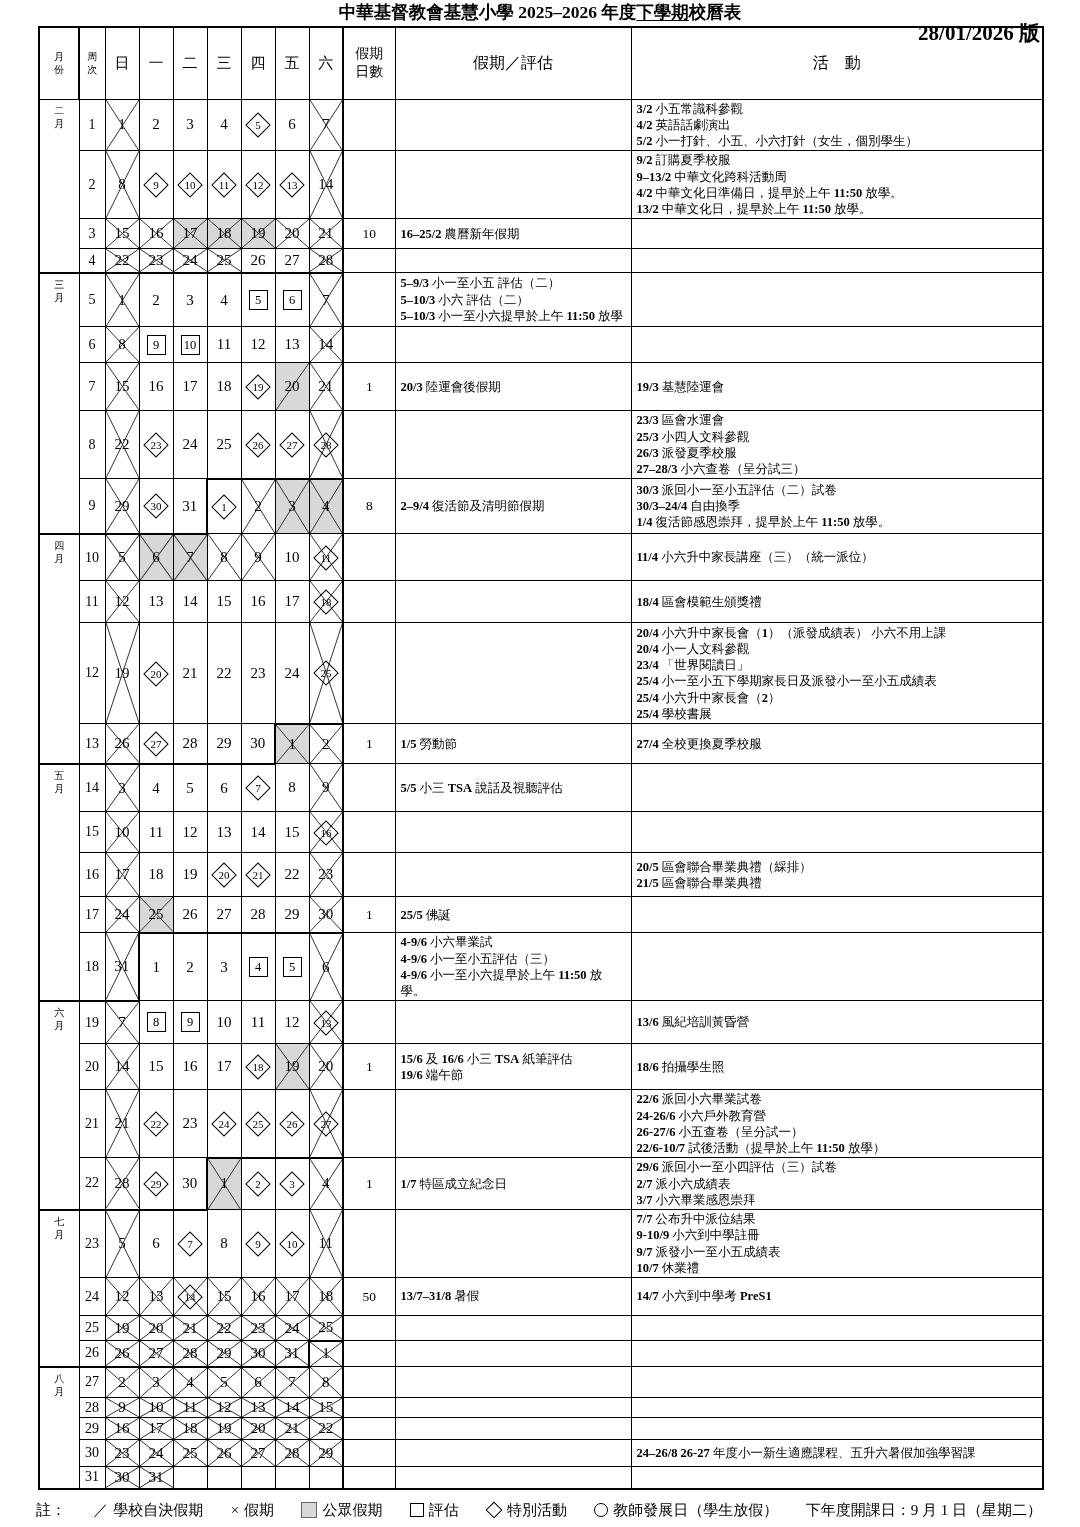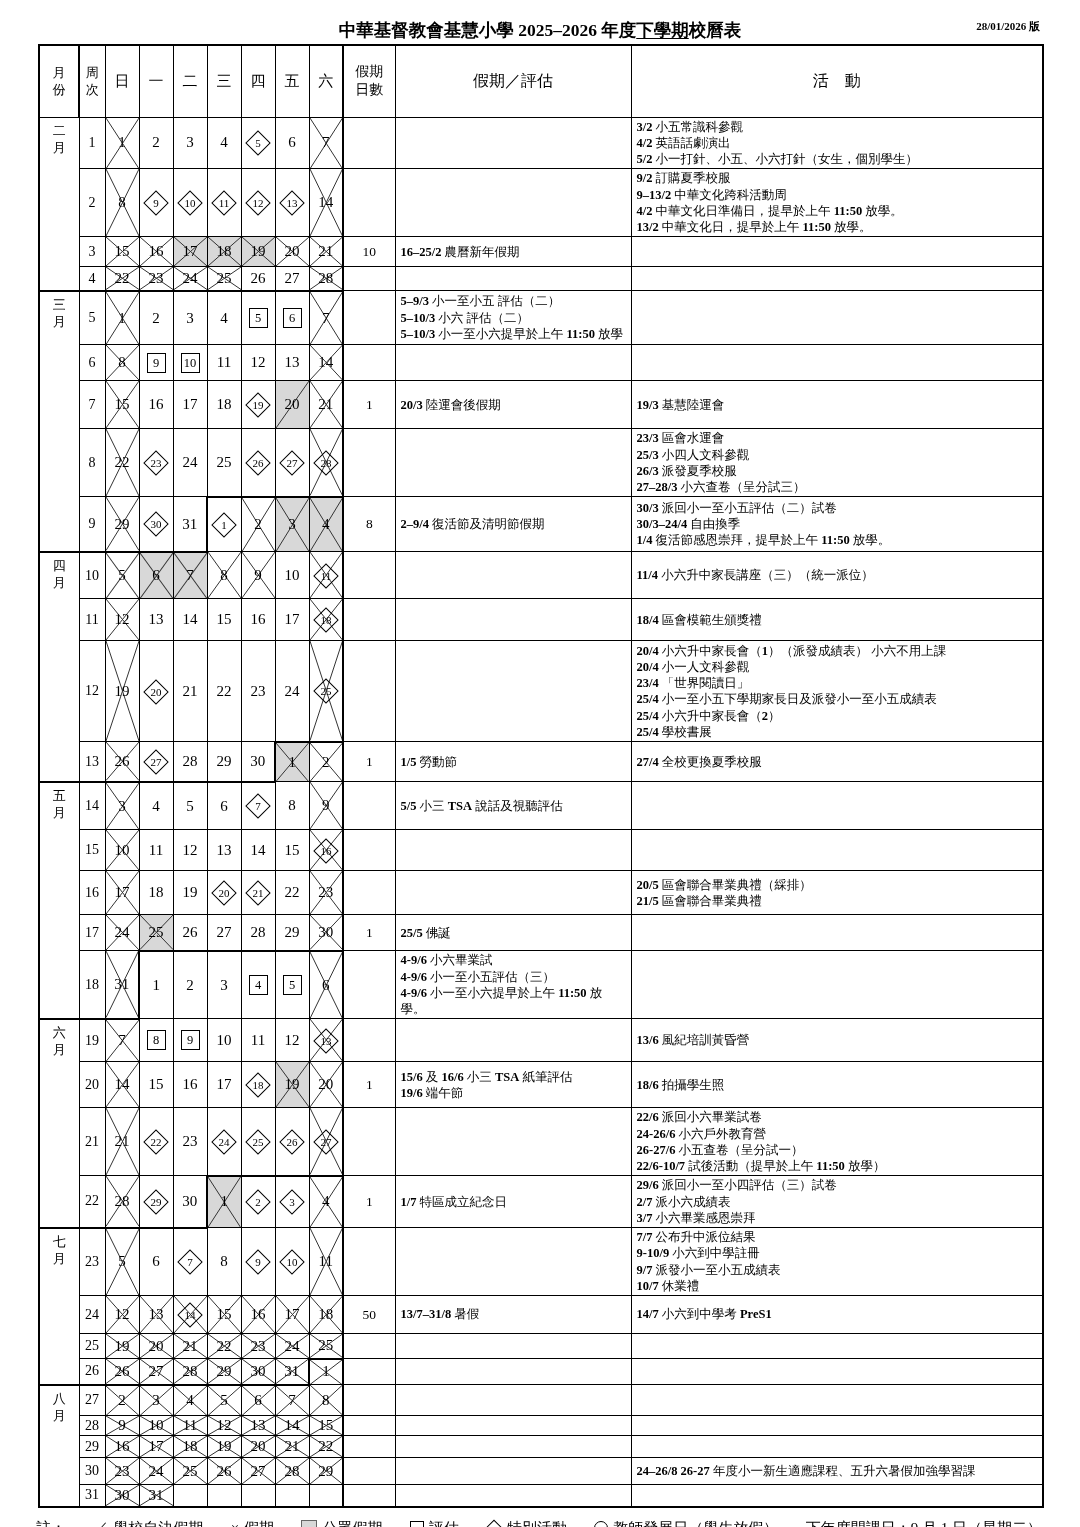--- a/index.html
+++ b/index.html
@@ -1,27 +1,27 @@
 <!DOCTYPE html>
 <html><head>
 <meta charset="utf-8">
 <style>
   html,body{margin:0;padding:0;background:#fff;}
   body{width:1080px;height:1527px;color:#000;font-family:"Liberation Serif","DejaVu Serif",serif;position:relative;}
-  .titlebar{position:relative;padding-top:18px;height:26px;}
+  .titlebar{position:relative;height:26px;}
   .title{width:1004px;margin-left:38px;text-align:center;font-weight:bold;font-size:17.5px;}
   .title u{text-underline-offset:2px;}
-  .version{position:absolute;right:40px;top:19px;font-weight:bold;font-size:11px;}
+  .version{position:absolute;right:40px;top:19px;font-weight:bold;font-size:21px;}
 
   table#cal{border-collapse:collapse;table-layout:fixed;margin-left:38px;width:1004px;border:2.5px solid #000;}
   #cal td,#cal th{border:1px solid #000;overflow:hidden;}
   thead tr{height:72px;}
   th{font-weight:normal;font-size:15px;text-align:center;vertical-align:middle;padding:0;}
   th.bighead{font-size:16px;}
-  .vwrap{display:inline-block;width:1.15em;word-break:break-all;line-height:1.35;font-size:13px;}
+  .vwrap{display:inline-block;width:1.15em;word-break:break-all;line-height:1.35;font-size:10px;}
   .vwrap2{display:inline-block;width:2.3em;word-break:break-all;line-height:1.3;font-size:14px;}
 
   .mr{border-right:2.2px solid #000 !important;}
   .satr{border-right:2px solid #000 !important;}
   .tt{border-top:2.6px solid #000 !important;}
   .tl{border-left:2.6px solid #000 !important;}
 
   td.month{border-right:2.2px solid #000;vertical-align:top;text-align:center;padding-top:4px;font-size:16px;}
   td.wk{text-align:center;vertical-align:middle;font-size:14px;padding:0;}
   td.day{position:relative;text-align:center;vertical-align:middle;font-size:15px;padding:0;}

